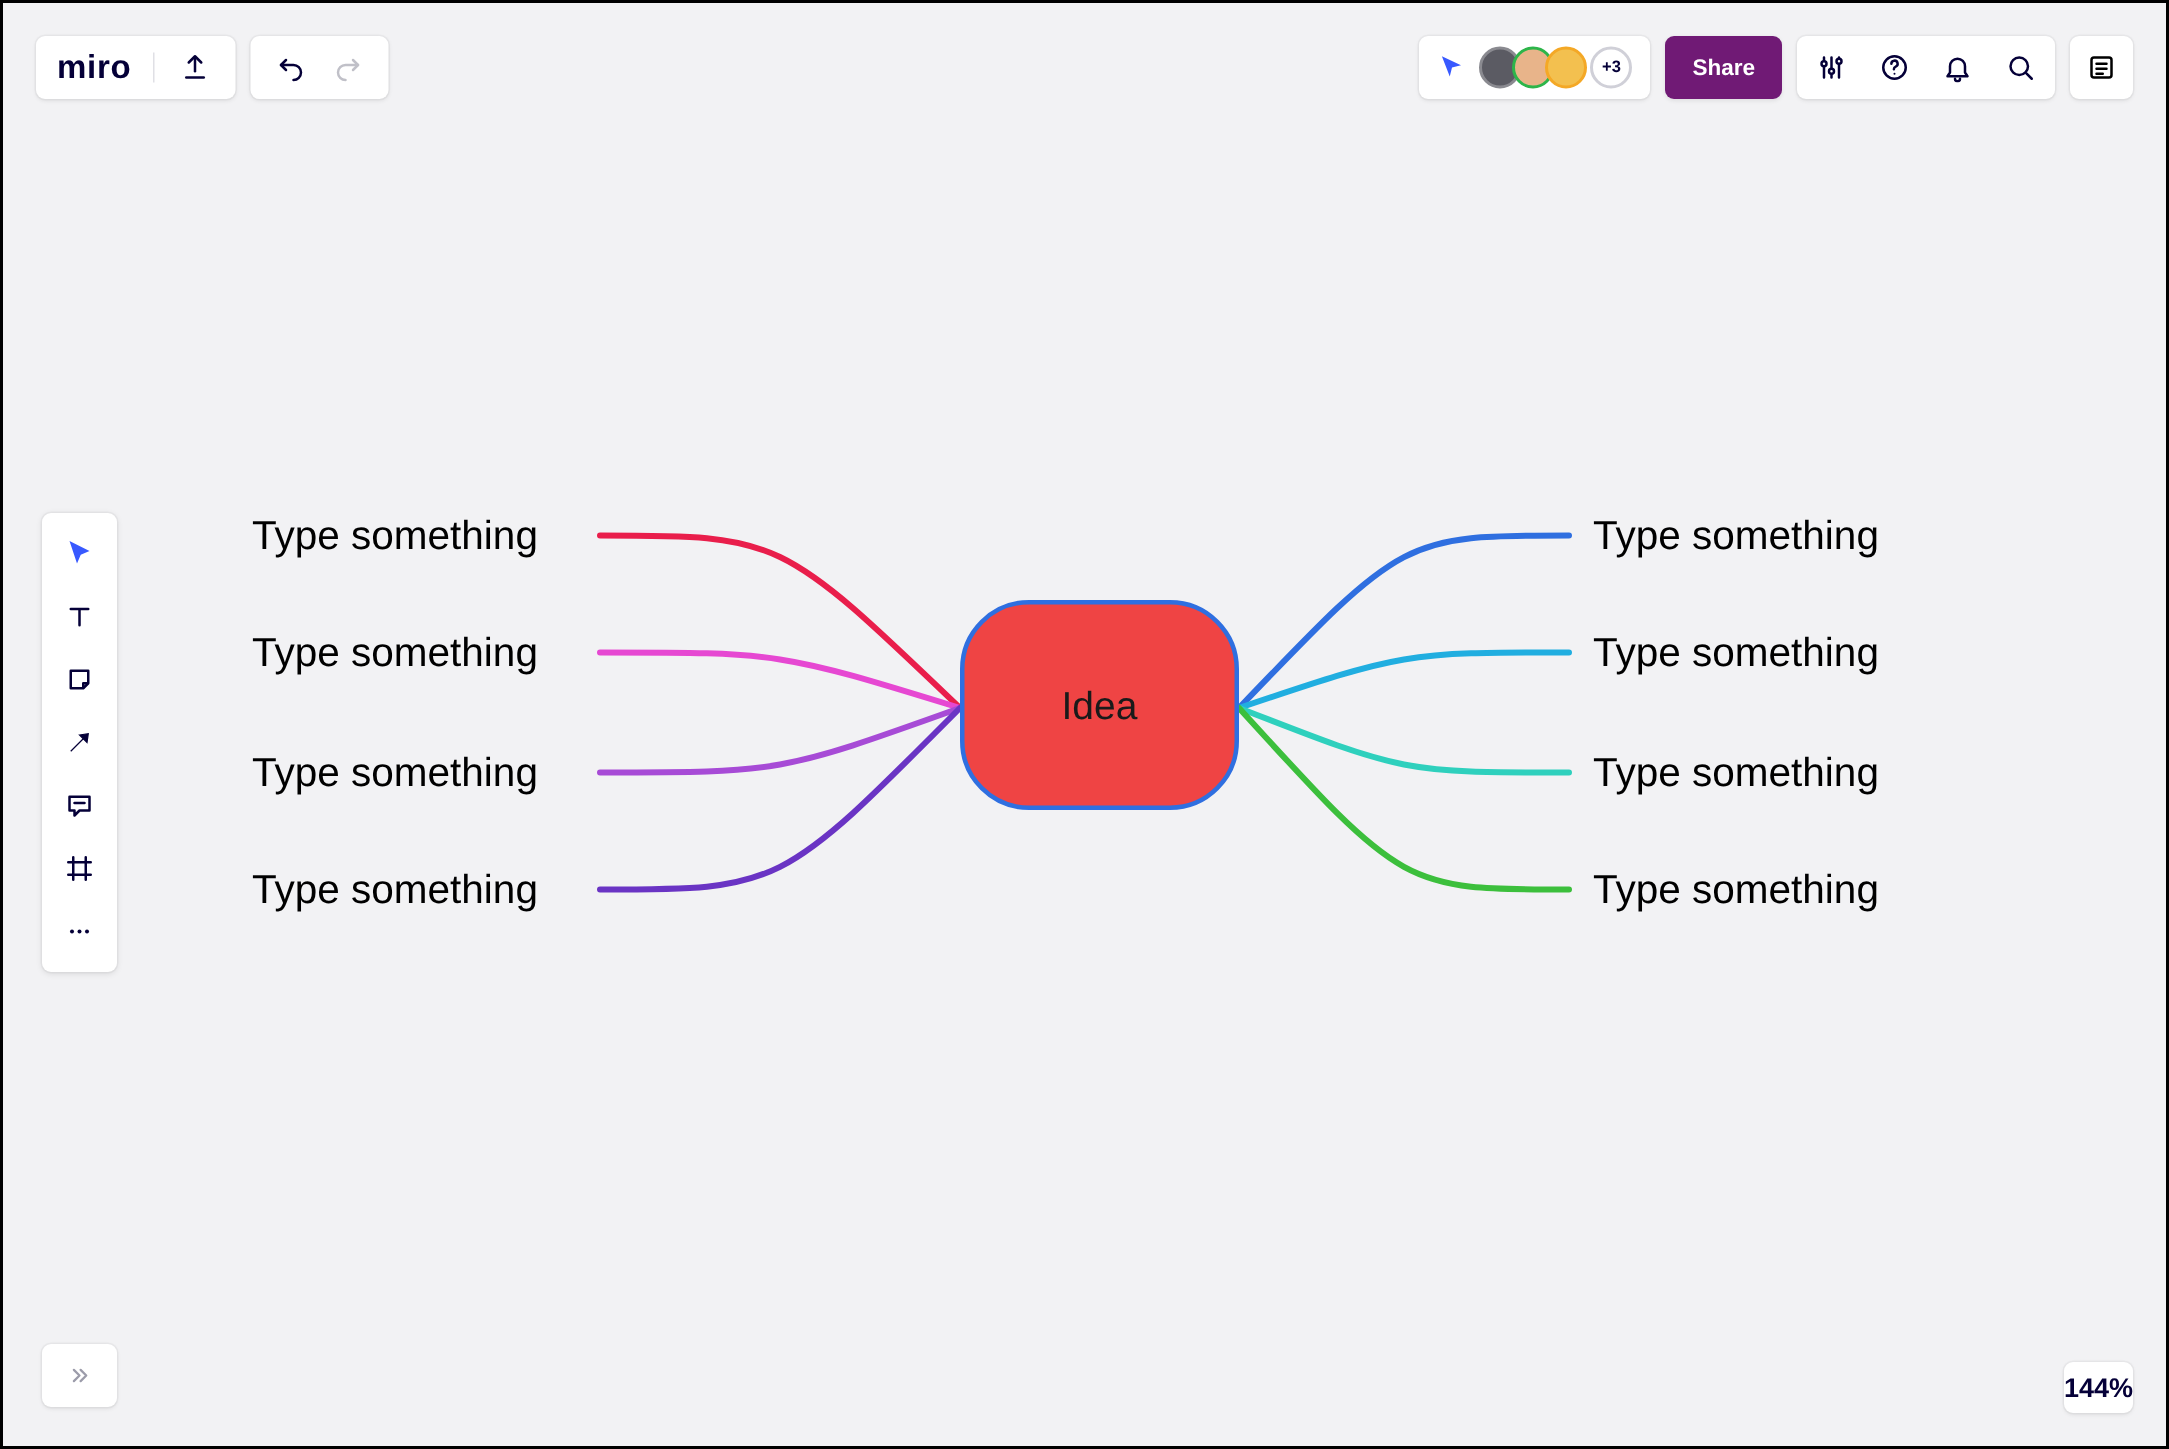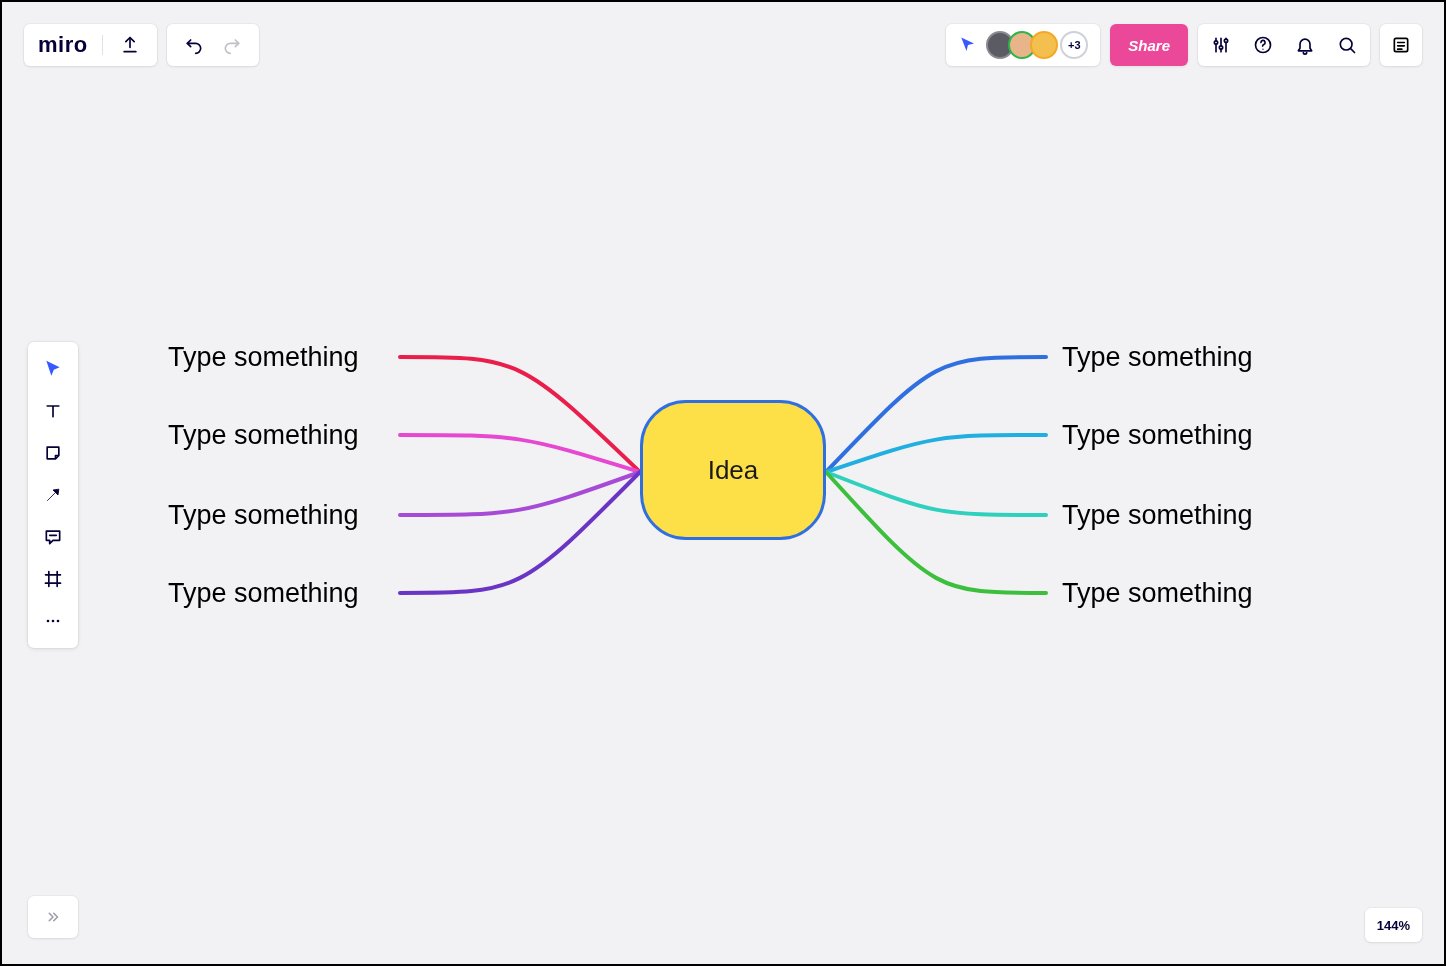--- a/index.html
+++ b/index.html
@@ -56,25 +56,24 @@
     display:flex; align-items:center; justify-content:center;
     font-size:11px; font-weight:600; color:#fff;
   }
   .avatar:first-child { margin-left:0; }
   .avatar.more {
     background:#fff; color:#050038; border:2px solid #d0d0d8;
     font-size:11px;
   }
   .share-btn {
     height:42px; padding:0 18px;
-    background:#ec4899; color:#fff;
+    background:#701a75; color:#fff;
     border:none; border-radius:6px;
     font-size:15px; font-weight:600; cursor:pointer;
     box-shadow: 0 1px 3px rgba(0,0,0,0.08);
-    font-style: italic;
   }
   .iconrow-card { height:42px; padding:0 10px; gap:16px; }
   .panel-card { height:42px; width:42px; justify-content:center; }
 
   
   .toolbar {
     position: absolute;
     left: 26px; top: 340px;
     width: 50px;
     background:#fff; border-radius:6px;
@@ -90,30 +89,30 @@
   
   .expand-card {
     position:absolute; left:26px; bottom:26px;
     width:50px; height:42px; justify-content:center;
     color:#9c9caa;
   }
 
   
   .zoom-card {
     position:absolute; right:22px; bottom:22px;
-    height:34px; padding:0 12px;
-    font-size:13px; font-weight:700; color:#050038;
+    height:34px; padding:0 0;
+    font-size:18px; font-weight:700; color:#050038;
   }
   .node-center {
     position:absolute;
     left: 638px; top: 398px;
     width: 186px; height: 140px;
     border: 3.5px solid #2f6fe0;
     border-radius: 46px;
-    background:#fde047;
+    background:#ef4444;
     display:flex; align-items:center; justify-content:center;
     font-size:26px; color:#1a1a1a;
     pointer-events:auto;
   }
   .branch-label {
     position:absolute;
     font-size:27px; color:#000000;
     pointer-events:auto;
     white-space:nowrap;
   }

